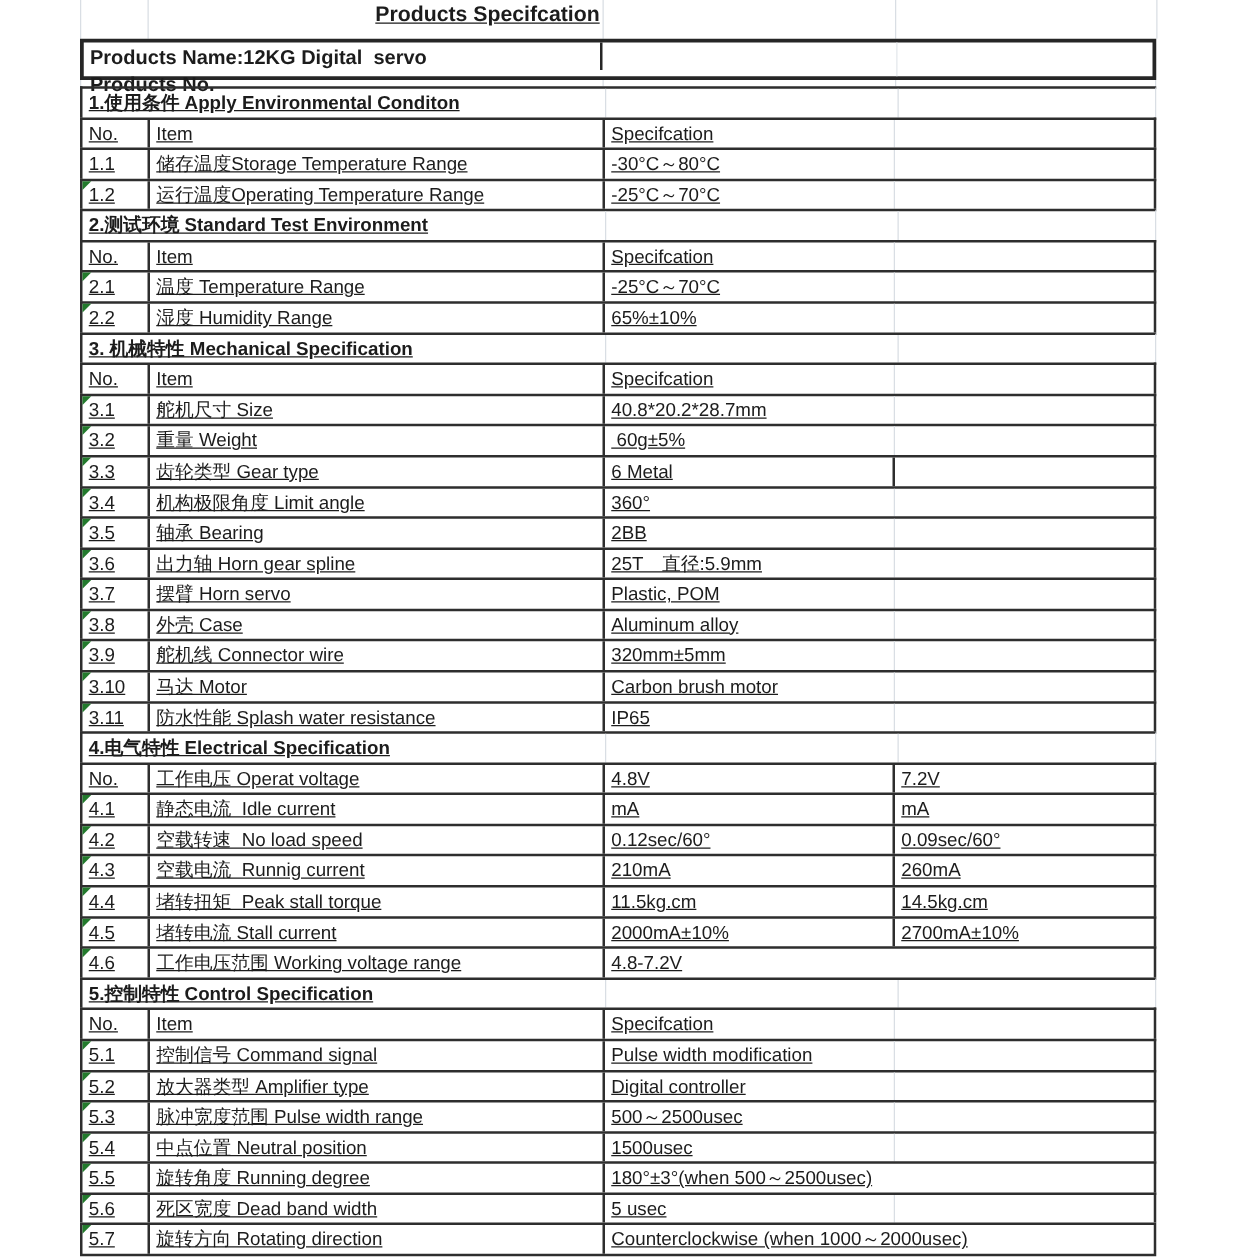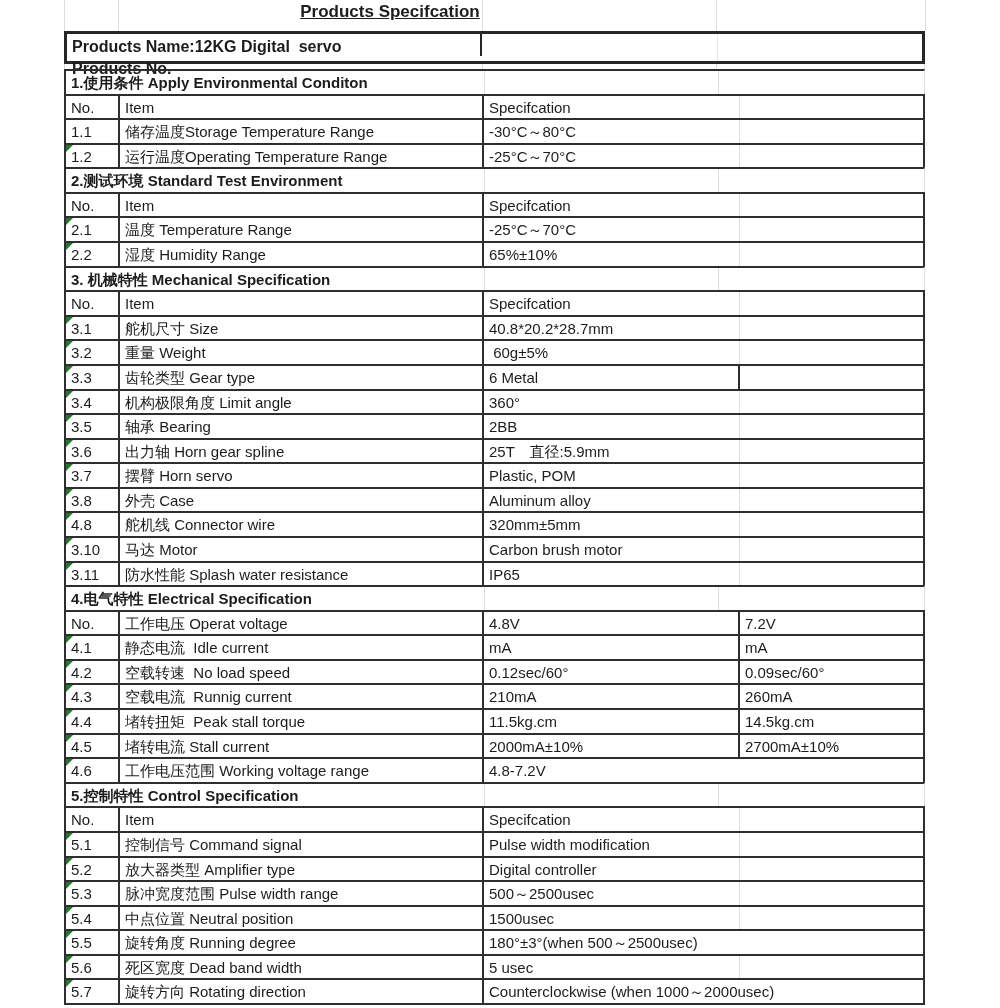--- a/index.html
+++ b/index.html
@@ -22,30 +22,30 @@
   .prod-name{width:415px;border-right:2px solid #262626;box-sizing:border-box;
     padding:4px 0 0 5px;white-space:pre;}
   .prod-no{flex:1;padding:4px 0 0 5px;white-space:pre;}
   .prod-faint{position:absolute;top:0;bottom:0;left:650px;width:1px;background:#e3e7ec;}
   
   .gap-row{height:5px;position:relative;}
   
   .trow{
     height:24.58px;display:flex;position:relative;box-sizing:border-box;
     border-top:2px solid #2e2e2e;border-left:2px solid #2e2e2e;border-right:2px solid #2e2e2e;
-    font-size:15px;line-height:18px;
+    font-size:15px;line-height:18px;text-decoration:underline;
   }
   .trow.last{border-bottom:2px solid #2e2e2e;height:26.58px;justify-content:space-between;}
   .trow.section-row{border-right:1px solid #d9dee4;font-weight:bold;}
   .sec-label{padding:3px 0 0 5px;white-space:pre;}
   .sec-faint{position:absolute;top:0;bottom:0;width:1px;background:#d9dee4;}
   .c{box-sizing:border-box;padding:3px 0 0 5px;white-space:pre;overflow:visible;}
   .c-no{width:54px;border-right:2px solid #2e2e2e;position:relative;}
   .c-item{width:364px;border-right:2px solid #2e2e2e;}
-  .c-spec{width:256px;border-right:1px solid #d9dee4;}
+  .c-spec{width:232px;border-right:1px solid #d9dee4;}
   .c-spec2{flex:1;}
   .trow.dark4 .c-spec{border-right:2px solid #2e2e2e;}
   .trow.span4 .c-spec{border-right:none;flex:1;}
   .c-no.flag::before{
     content:"";position:absolute;top:0;left:0;width:0;height:0;
     border-top:7px solid #237a2d;border-right:7px solid transparent;
   }
 </style>
 </head>
 <body>
@@ -171,21 +171,21 @@
         <div class="c c-spec">Plastic, POM</div>
         <div class="c c-spec2"></div>
       </div>
       <div class="trow">
         <div class="c c-no flag">3.8</div>
         <div class="c c-item">外壳 Case</div>
         <div class="c c-spec">Aluminum alloy</div>
         <div class="c c-spec2"></div>
       </div>
       <div class="trow">
-        <div class="c c-no flag">4.8</div>
+        <div class="c c-no flag">3.9</div>
         <div class="c c-item">舵机线 Connector wire</div>
         <div class="c c-spec">320mm±5mm</div>
         <div class="c c-spec2"></div>
       </div>
       <div class="trow">
         <div class="c c-no flag">3.10</div>
         <div class="c c-item">马达 Motor</div>
         <div class="c c-spec">Carbon brush motor</div>
         <div class="c c-spec2"></div>
       </div>

